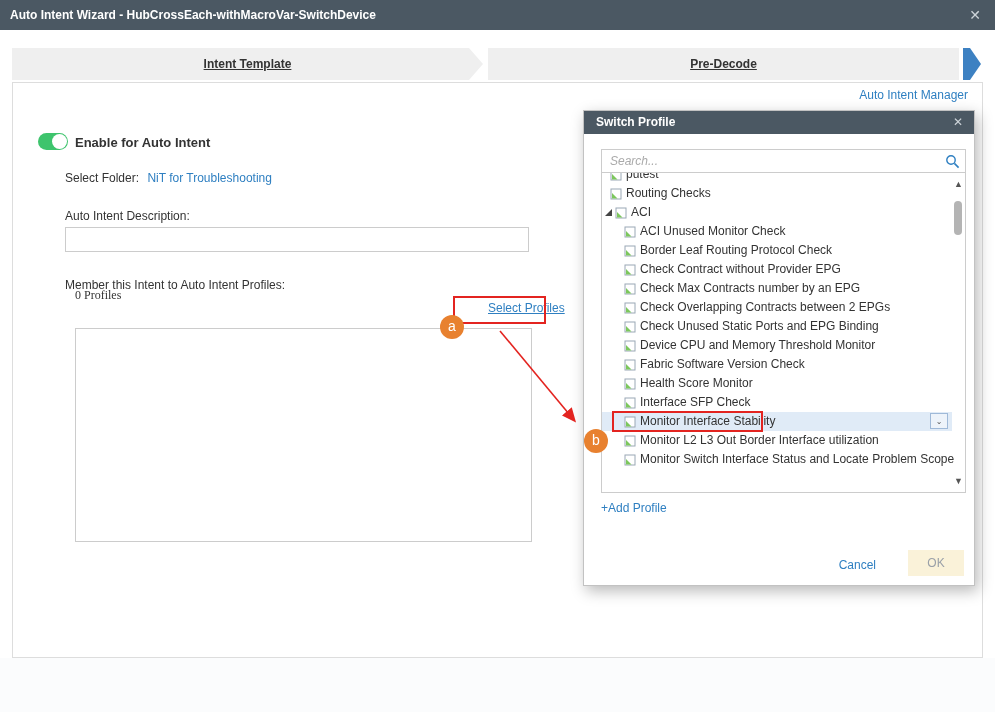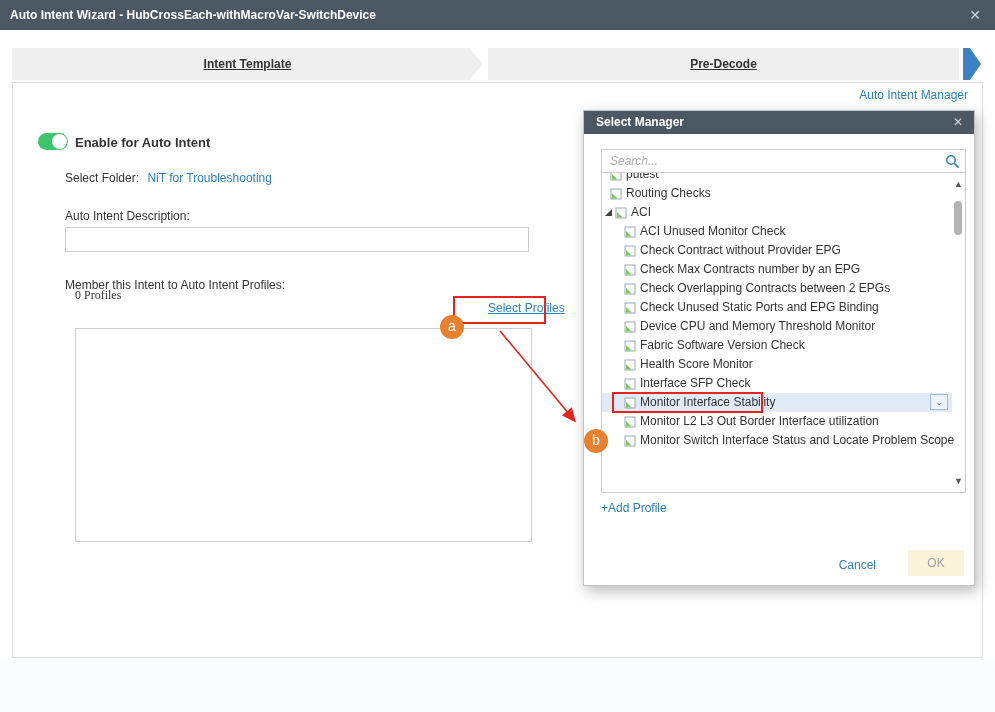--- a/index.html
+++ b/index.html
@@ -119,21 +119,21 @@
   <defs>
     <marker id="arrowhead" markerWidth="9" markerHeight="8" refX="7" refY="4" orient="auto">
       <polygon points="0 0, 9 4, 0 8" fill="#e32420"></polygon>
     </marker>
   </defs>
   <line x1="500" y1="331" x2="574" y2="420" stroke="#e32420" stroke-width="1.6" marker-end="url(#arrowhead)"></line>
 </svg>
 
 <div class="popup">
   <div class="popup-titlebar">
-    <span class="ptitle">Select Manager</span>
+    <span class="ptitle">Switch Profile</span>
     <span class="pclose">✕</span>
   </div>
 
   <div class="search-box">
     <input class="search-input" type="text" placeholder="Search..." style="">
     <svg class="search-icon" width="15" height="15">
       <circle cx="6" cy="6" r="4.2" stroke="#2e7fc1" fill="none" stroke-width="1.4"></circle>
       <line x1="9.4" y1="9.4" x2="13.6" y2="13.6" stroke="#2e7fc1" stroke-width="1.6"></line>
     </svg>
   </div>
@@ -173,20 +173,28 @@
       <path d="M2 10.5 L2 5 L7.5 10.5 Z" fill="#7cc75c"></path>
     </svg>
     <span class="trow-label">ACI Unused Monitor Check</span>
   </div>
         <div class="trow lvl1">
 
     <svg class="doc-icon" width="12" height="12">
       <rect x="1" y="1" width="10" height="10" fill="#ffffff" stroke="#9aa8b5" stroke-width="1"></rect>
       <path d="M2 10.5 L2 5 L7.5 10.5 Z" fill="#7cc75c"></path>
     </svg>
+    <span class="trow-label">Border Leaf Routing Protocol Check</span>
+  </div>
+        <div class="trow lvl1">
+
+    <svg class="doc-icon" width="12" height="12">
+      <rect x="1" y="1" width="10" height="10" fill="#ffffff" stroke="#9aa8b5" stroke-width="1"></rect>
+      <path d="M2 10.5 L2 5 L7.5 10.5 Z" fill="#7cc75c"></path>
+    </svg>
     <span class="trow-label">Check Contract without Provider EPG</span>
   </div>
         <div class="trow lvl1">
 
     <svg class="doc-icon" width="12" height="12">
       <rect x="1" y="1" width="10" height="10" fill="#ffffff" stroke="#9aa8b5" stroke-width="1"></rect>
       <path d="M2 10.5 L2 5 L7.5 10.5 Z" fill="#7cc75c"></path>
     </svg>
     <span class="trow-label">Check Max Contracts number by an EPG</span>
   </div>

